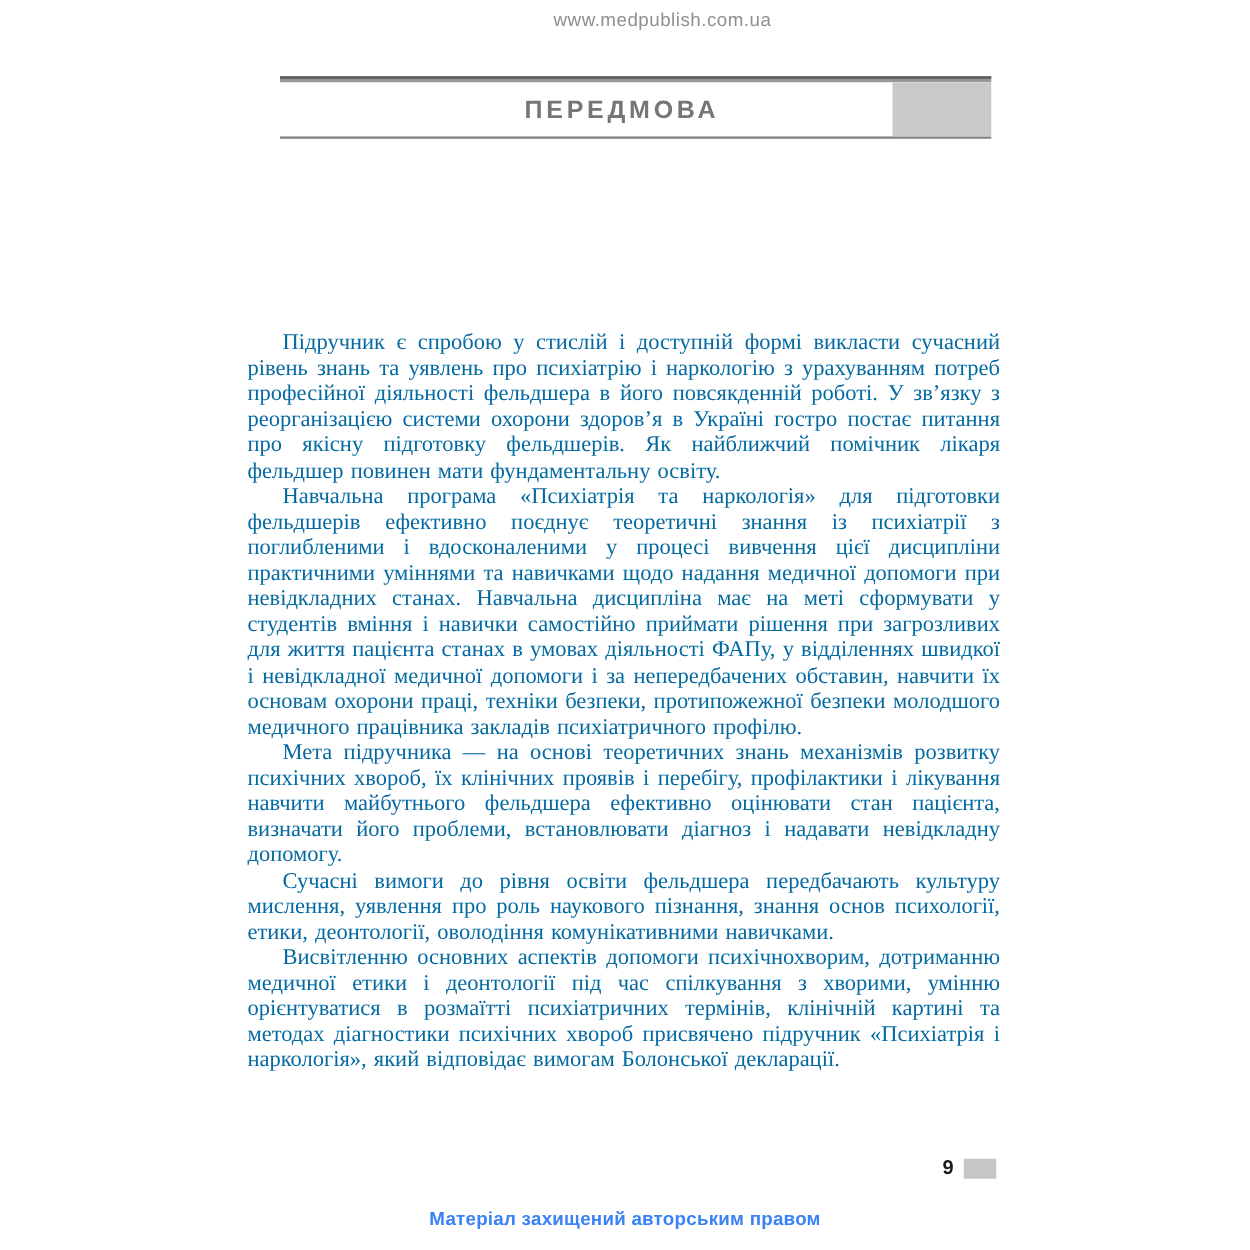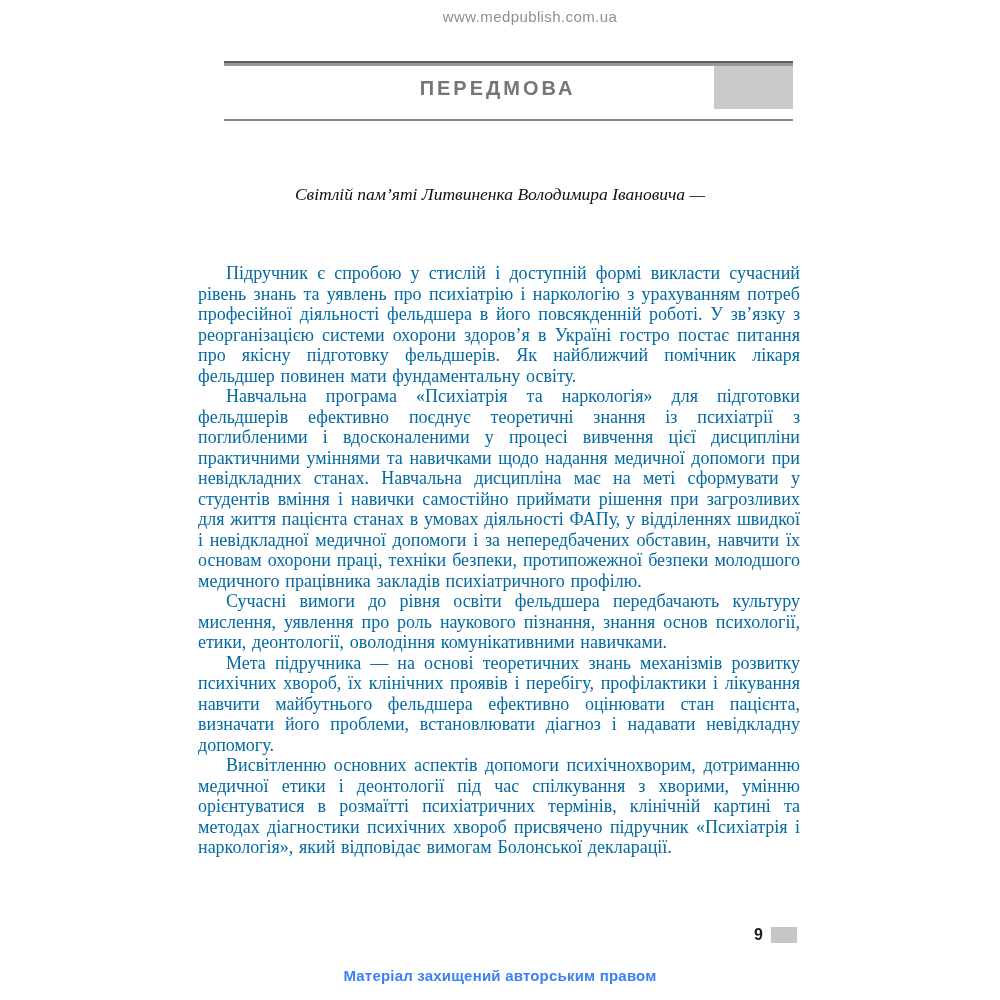--- a/index.html
+++ b/index.html
@@ -14,21 +14,21 @@
     color: #8f8f8f;
     margin-left: 30px;
   }
 
   .chapter-bar { position: absolute; left: 224px; top: 61px; width: 569px; }
   .rule-top {
     height: 5px;
     border-top: 2px solid #5c5c5c;
     background: #989898;
   }
-  .bar-body { position: relative; height: 53px; background: #ffffff; }
+  .bar-body { position: relative; height: 43px; background: #ffffff; }
   .bar-title {
     position: absolute; left: 0; top: 0; width: 100%; height: 43px;
     line-height: 44px; text-align: center;
     font-family: "Liberation Sans", sans-serif;
     font-size: 20px; font-weight: bold; letter-spacing: 3px;
     color: #767676;
     padding-right: 22px;
   }
   .gray-block {
     position: absolute; right: 0; top: 0; width: 79px; height: 43px;
@@ -80,28 +80,27 @@
 <div class="chapter-bar">
   <div class="rule-top"></div>
   <div class="bar-body">
     <div class="bar-title">ПЕРЕДМОВА</div>
     <div class="gray-block"></div>
   </div>
   <div class="rule-bottom"></div>
 </div>
 
 <div class="dedication">
-  <div>Світлій пам’яті Литвиненка Володимира Івановича —</div>
 </div>
 
 <div class="content">
   <p>Підручник є спробою у стислій і доступній формі викласти сучасний рівень знань та уявлень про психіатрію і наркологію з урахуванням потреб професійної діяльності фельдшера в його повсякденній роботі. У зв’язку з реорганізацією системи охорони здоров’я в Україні гостро постає питання про якісну підготовку фельдшерів. Як найближчий помічник лікаря фельдшер повинен мати фундаментальну освіту.</p>
   <p>Навчальна програма «Психіатрія та наркологія» для підготовки фельдшерів ефективно поєднує теоретичні знання із психіатрії з поглибленими і вдосконаленими у процесі вивчення цієї дисципліни практичними уміннями та навичками щодо надання медичної допомоги при невідкладних станах. Навчальна дисципліна має на меті сформувати у студентів вміння і навички самостійно приймати рішення при загрозливих для життя пацієнта станах в умовах діяльності ФАПу, у відділеннях швидкої і невідкладної медичної допомоги і за непередбачених обставин, навчити їх основам охорони праці, техніки безпеки, протипожежної безпеки молодшого медичного працівника закладів психіатричного профілю.</p>
+  <p>Мета підручника — на основі теоретичних знань механізмів розвитку психічних хвороб, їх клінічних проявів і перебігу, профілактики і лікування навчити майбутнього фельдшера ефективно оцінювати стан пацієнта, визначати його проблеми, встановлювати діагноз і надавати невідкладну допомогу.</p>
   <p>Сучасні вимоги до рівня освіти фельдшера передбачають культуру мислення, уявлення про роль наукового пізнання, знання основ психології, етики, деонтології, оволодіння комунікативними навичками.</p>
-  <p>Мета підручника — на основі теоретичних знань механізмів розвитку психічних хвороб, їх клінічних проявів і перебігу, профілактики і лікування навчити майбутнього фельдшера ефективно оцінювати стан пацієнта, визначати його проблеми, встановлювати діагноз і надавати невідкладну допомогу.</p>
   <p>Висвітленню основних аспектів допомоги психічнохворим, дотриманню медичної етики і деонтології під час спілкування з хворими, умінню орієнтуватися в розмаїтті психіатричних термінів, клінічній картині та методах діагностики психічних хвороб присвячено підручник «Психіатрія і наркологія», який відповідає вимогам Болонської декларації.</p>
 </div>
 
 <div class="pagenum-row">
   <span class="pagenum">9</span>
   <span class="pagenum-block"></span>
 </div>
 
 <div class="copyright">Матеріал захищений авторським правом</div>
 

